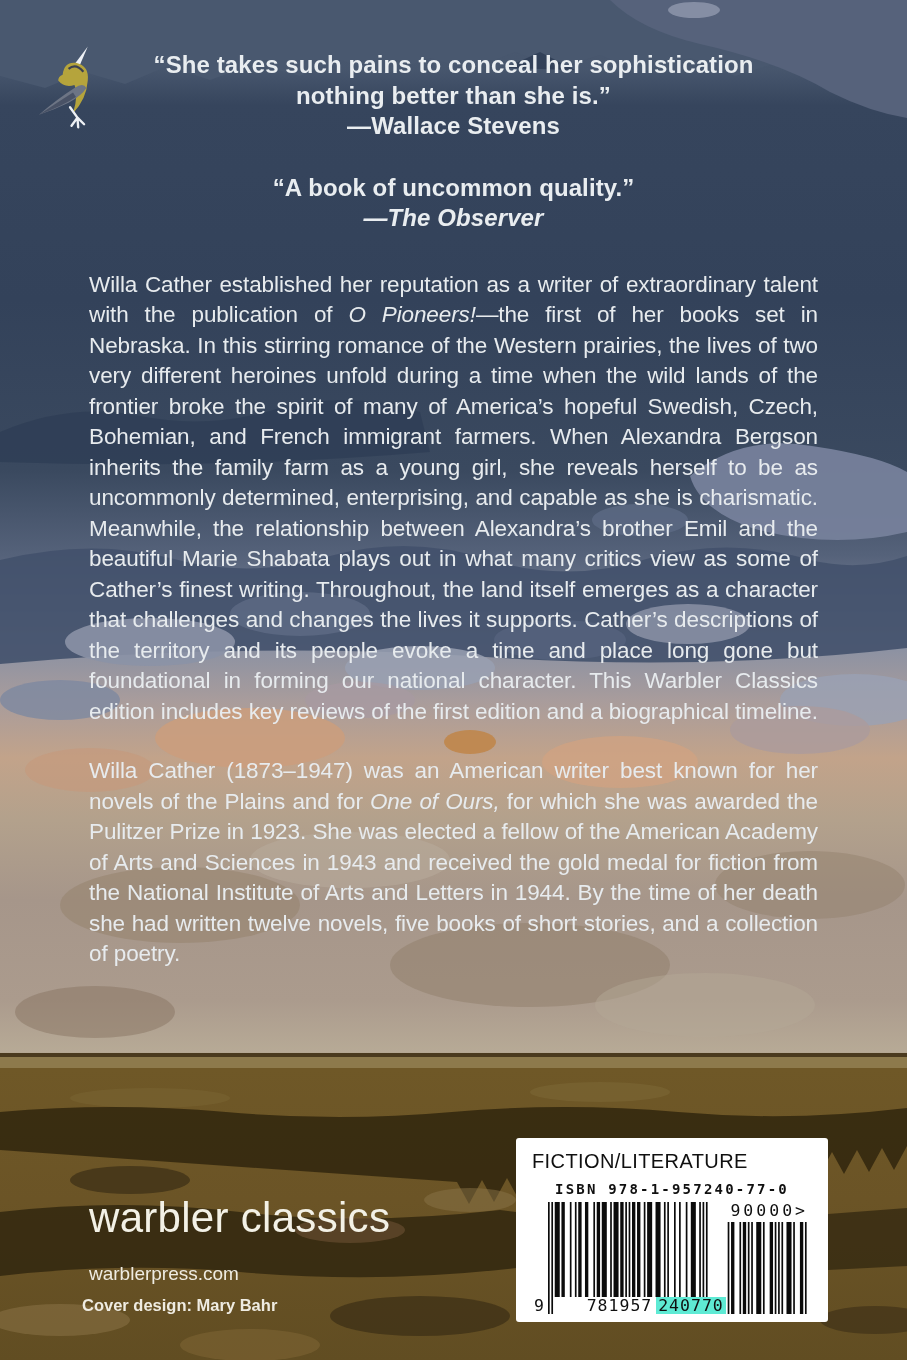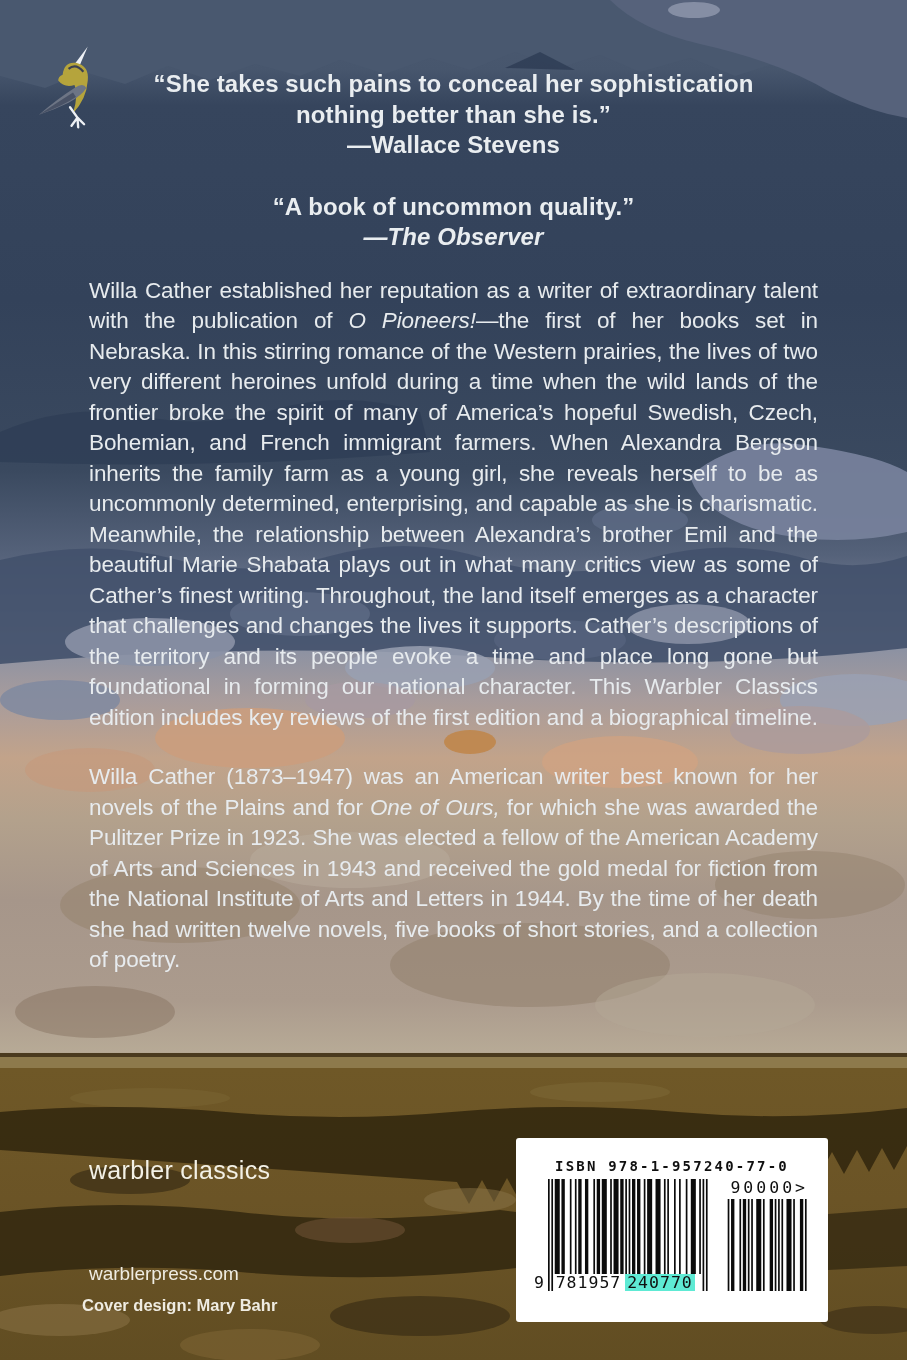--- a/index.html
+++ b/index.html
@@ -7,41 +7,41 @@
     font-family:"Liberation Sans",sans-serif;
     background:linear-gradient(180deg,
       #4d5b72 0px,#47566d 70px,#36455d 105px,#33425a 300px,#3a495f 470px,
       #55627a 555px,#8a91a3 645px,#a89c9c 700px,#c2a38a 758px,
       #b3a18c 820px,#a6968a 900px,#ab9b8d 1000px,#b7aa96 1052px,
       #6f5827 1068px,#6b5426 1200px,#614d22 1360px);}
   .bg{position:absolute;inset:0;z-index:1;}
   .logo{position:absolute;left:36px;top:42px;width:74px;height:92px;z-index:4;}
   .content{position:absolute;left:89px;right:89px;top:0;z-index:3;color:#e9edf0;}
   .quote{ text-align:center;font-weight:600;font-size:24px;line-height:30.5px;letter-spacing:.1px;}
-  .q1{margin-top:69px;}
+  .q1{margin-top:50px;}
   .q2{margin-top:31px;}
   .q2 .attr{font-style:italic;}
   .para{font-size:22.5px;line-height:30.5px;text-align:justify;letter-spacing:-.1px;
     margin:0;color:#e7ebee;font-weight:400;}
-  .desc{margin-top:23px;}
+  .desc{margin-top:36px;}
   .bio{margin-top:29px;}
-  .imprint{position:absolute;left:89px;top:1156px;z-index:3;color:#f3f1e6;font-size:25px;letter-spacing:.3px;}
+  .imprint{position:absolute;left:89px;top:1194px;z-index:3;color:#f3f1e6;font-size:42px;letter-spacing:.3px;}
   .website{position:absolute;left:89px;top:1263px;z-index:3;color:#efece2;font-size:19px;}
   .credit{position:absolute;left:82px;top:1296px;z-index:3;color:#efece2;font-size:16.5px;font-weight:700;}
   .panel{position:absolute;left:516px;top:1138px;width:312px;height:184px;z-index:4;
     background:#fff;border-radius:3px;box-sizing:border-box;padding:12px 16px 10px 16px;color:#101010;}
   .cat{font-size:20px;letter-spacing:.4px;}
   .isbn{margin-top:8px;text-align:center;font-family:"DejaVu Sans Mono",monospace;
     font-weight:700;font-size:14px;letter-spacing:2.2px;white-space:nowrap;}
   .bars-row{display:flex;align-items:flex-end;margin-top:5px;margin-left:2px;}
   .main-code{position:relative;padding-left:14px;}
   .digits{position:absolute;left:0;top:95px;height:17px;display:flex;align-items:flex-start;
     font-family:"DejaVu Sans Mono",monospace;font-size:16.5px;letter-spacing:1px;line-height:17px;}
   .digits .lead{width:12px;background:#fff;}
-  .digits .g1{width:69px;margin-left:8px;background:#fff;text-align:center;}
+  .digits .g1{width:69px;margin-left:8px;background:#fff;text-align:center;padding-left:31px;}
   .digits .g2{width:70px;margin-left:2px;background:#5eead4;text-align:center;}
   .supp-code{margin-left:18px;}
   .supp-label{font-family:"DejaVu Sans Mono",monospace;font-size:16.5px;letter-spacing:3px;
     height:20px;line-height:18px;white-space:nowrap;text-align:right;}
   i{font-style:italic;}
 </style>
 </head>
 <body>
 
 <div class="cover">
@@ -113,20 +113,21 @@
     </div>
     <p class="para desc"><span>Willa Cather established her reputation as a writer of extraordinary talent with the publication of </span><i>O Pioneers!</i><span>—the first of her books set in Nebraska. In this stirring romance of the Western prairies, the lives of two very different heroines unfold during a time when the wild lands of the frontier broke the spirit of many of America’s hopeful Swedish, Czech, Bohemian, and French immigrant farmers. When Alexandra Bergson inherits the family farm as a young girl, she reveals herself to be as uncommonly determined, enterprising, and capable as she is charismatic. Meanwhile, the relationship between Alexandra’s brother Emil and the beautiful Marie Shabata plays out in what many critics view as some of Cather’s finest writing. Throughout, the land itself emerges as a character that challenges and changes the lives it supports. Cather’s descriptions of the territory and its people evoke a time and place long gone but foundational in forming our national character. This Warbler Classics edition includes key reviews of the first edition and a biographical timeline.</span></p>
     <p class="para bio"><span>Willa Cather (1873–1947) was an American writer best known for her novels of the Plains and for </span><i>One of Ours,</i><span> for which she was awarded the Pulitzer Prize in 1923. She was elected a fellow of the American Academy of Arts and Sciences in 1943 and received the gold medal for fiction from the National Institute of Arts and Letters in 1944. By the time of her death she had written twelve novels, five books of short stories, and a collection of poetry.</span></p>
   </div>
 
   <div class="imprint">warbler classics</div>
   <div class="website">warblerpress.com</div>
   <div class="credit">Cover design: Mary Bahr</div>
 
   <div class="panel">
+    <div class="cat">FICTION/LITERATURE</div>
     <div class="isbn">ISBN 978-1-957240-77-0</div>
     <div class="bars-row">
       <div class="main-code">
         <svg id="bars-main" width="160" height="112" aria-hidden="true">
             <rect x="0.00" y="0" width="1.68" height="112" fill="#0b0b0b"></rect>
             <rect x="3.36" y="0" width="1.68" height="112" fill="#0b0b0b"></rect>
             <rect x="6.72" y="0" width="5.04" height="95" fill="#0b0b0b"></rect>
             <rect x="13.44" y="0" width="3.36" height="95" fill="#0b0b0b"></rect>
             <rect x="21.84" y="0" width="1.68" height="95" fill="#0b0b0b"></rect>
             <rect x="26.88" y="0" width="1.68" height="95" fill="#0b0b0b"></rect>

